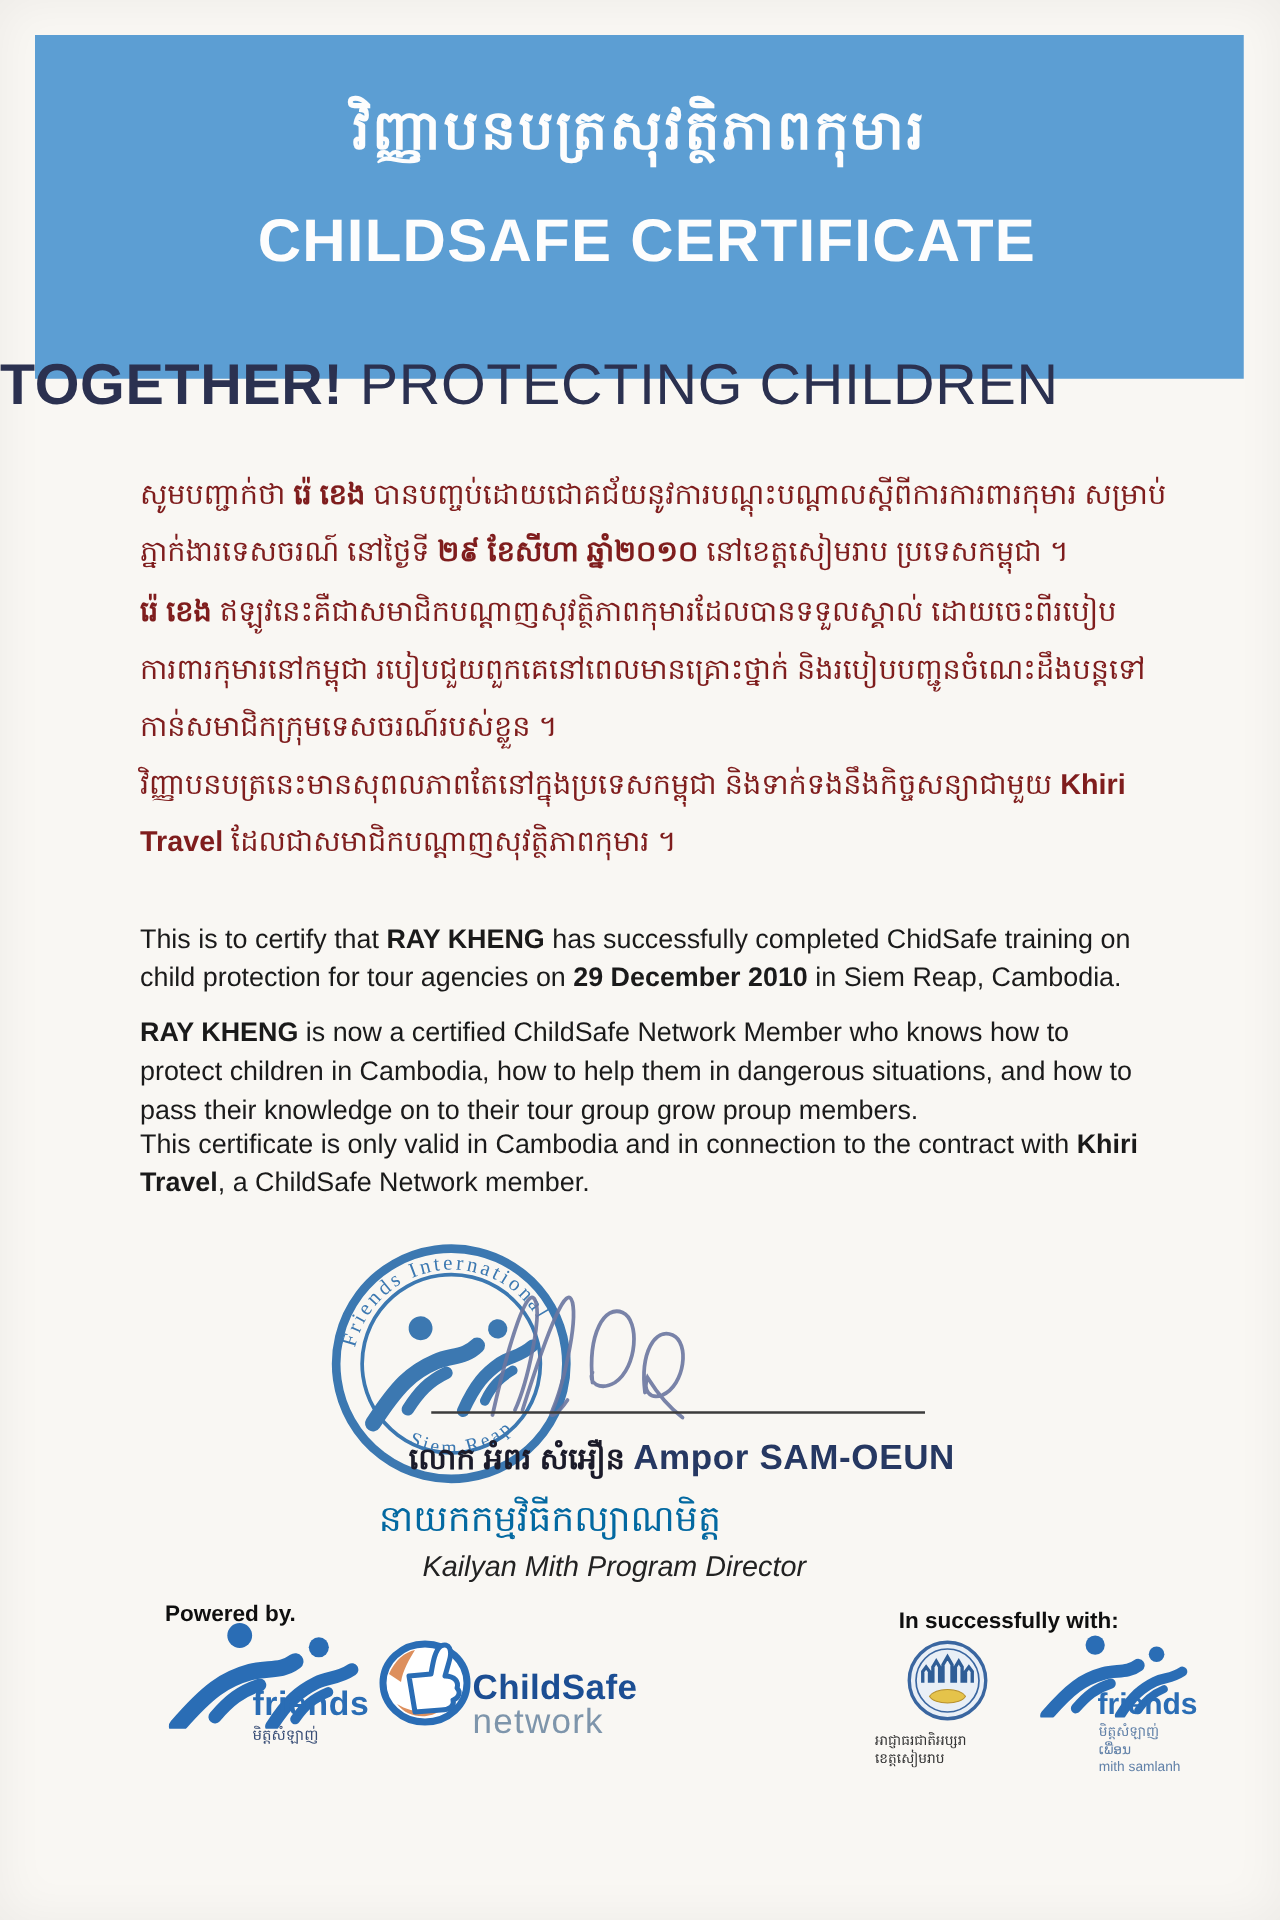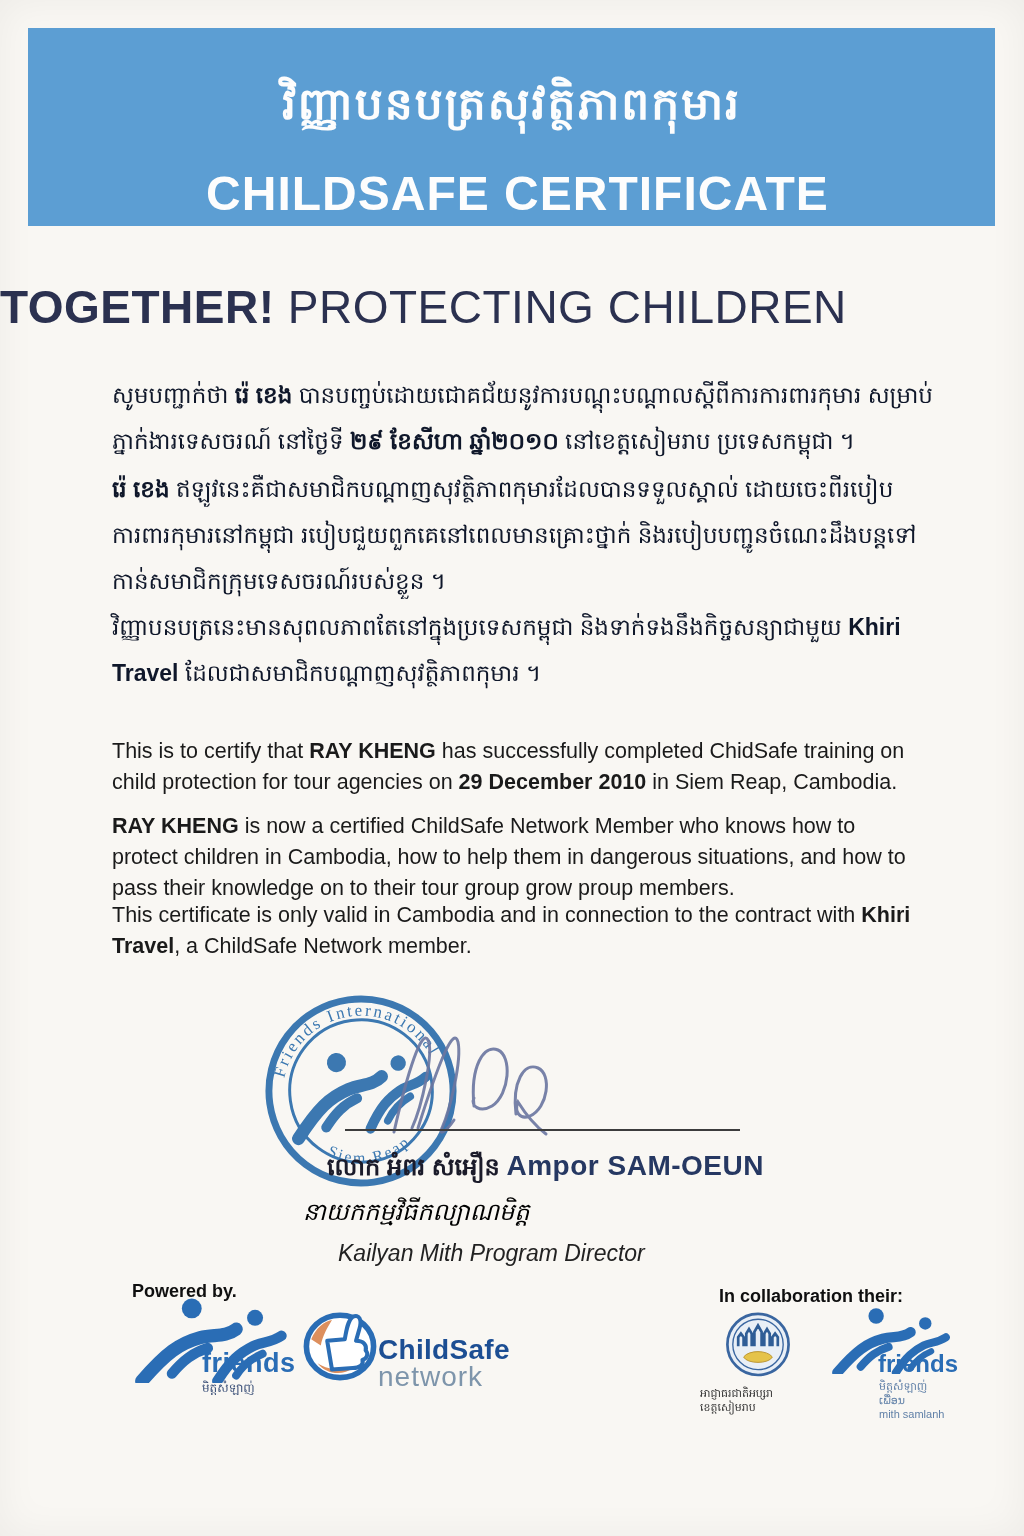--- a/index.html
+++ b/index.html
@@ -6,41 +6,41 @@
   html,body { background:#e9e7e3; }
   .page {
     position:relative; width:1024px; height:1536px; margin:0 auto;
     background:#f9f7f3;
     font-family:"Liberation Sans", sans-serif;
     color:#1c1c1c; overflow:hidden;
     box-shadow:inset 0 0 40px rgba(0,0,0,0.05);
   }
   
   .banner {
-    position:absolute; left:28px; top:28px; width:967px; height:198px;
+    position:absolute; left:28px; top:28px; width:967px; height:275px;
     background:#5c9ed3; text-align:center;
   }
   .banner-khmer {
     position:absolute; left:0; right:0; top:48px;
     font-size:44px; font-weight:bold; color:#fdfdfd; letter-spacing:2px;
   }
   .banner-en {
     position:absolute; left:0; right:0; top:138px;
     font-size:48px; font-weight:bold; color:#fdfdfd; letter-spacing:1px;padding-left:12px;
   }
   
   .headline {
     position:absolute; left:0; right:0; top:280px; text-align:left;
     font-size:46px; color:#2b3150; letter-spacing:0.5px;
   }
   .headline .bold { font-weight:bold; }
   
   .km-p {
     position:absolute; left:112px; width:828px;
-    font-size:23px; line-height:46px; color:#0f172a;
+    font-size:23px; line-height:46px; color:#7f1d1d;
   }
   .km-p b { font-weight:bold; }
   .en-p {
     position:absolute; left:112px; width:800px;
     font-size:21.5px; line-height:31px; color:#1a1a1a;
   }
   .en-p b { font-weight:bold; }
   .km-p1 { top:372px; }
   .km-p2 { top:466px; }
   .km-p3 { top:604px; }
@@ -55,21 +55,21 @@
   .signature-wrap {
     position:absolute; left:388px; top:1010px; width:210px; height:130px;
   }
   .sig-line {
     position:absolute; left:345px; top:1129px; width:395px; height:0;
     border-top:2px solid #3c3c3c;
   }
   .sig-name-row { position:absolute; left:303px; top:1150px; white-space:nowrap; }
   .sig-name-km { font-size:24px; font-weight:bold; color:#1b1b2a;margin-left:24px; }
   .sig-name-latin { font-size:28px; font-weight:bold; color:#263862; letter-spacing:0.5px; }
-  .sig-title-km { position:absolute; left:303px; top:1197px; font-size:24px; color:#000000;font-style:italic; }
+  .sig-title-km { position:absolute; left:303px; top:1197px; font-size:29px; color:#0369a1; }
   .sig-title-en { position:absolute; left:338px; top:1240px; font-size:23px; color:#222;font-style:italic; }
   
   .powered-label { position:absolute; left:132px; top:1281px; font-size:18px; font-weight:bold; color:#0f0f0f; }
   .collab-label  { position:absolute; left:719px; top:1286px; font-size:18px; font-weight:bold; color:#0f0f0f; }
   .friends-left  { position:absolute; left:126px; top:1298px; width:175px; height:85px; }
   .friends-word-left { position:absolute; left:202px; top:1348px; font-size:27px; font-weight:bold; color:#2a6db5; letter-spacing:0.5px; }
   .friends-km-left   { position:absolute; left:202px; top:1380px; font-size:12px; color:#3a4f77; }
   .thumb-wrap { position:absolute; left:300px; top:1302px; width:80px; height:84px; }
   .cs-text { position:absolute; left:378px; top:1336px; line-height:27px; }
   .cs-line1 { font-size:28px; font-weight:bold; color:#1c4e93; letter-spacing:0.3px; }
@@ -169,21 +169,21 @@
       <path d="M14 44 C20 30 30 22 40 20 C34 30 28 40 26 52 Z" fill="#dd8f5d"></path>
       <path d="M22 74 C34 82 52 84 66 80 C54 90 32 88 22 74 Z" fill="#dd8f5d"></path>
       <path d="M34 46 L56 44 C58 32 60 20 66 16 C74 12 78 20 74 32 L70 46 C80 46 84 52 82 58 C86 62 84 68 78 70 C80 76 74 80 66 80 L40 82 Z" fill="#ffffff" stroke="#2a6db5" stroke-width="5" stroke-linejoin="round"></path>
     </svg>
   </div>
   <div class="cs-text">
     <div class="cs-line1">ChildSafe</div>
     <div class="cs-line2">network</div>
   </div>
 
-  <div class="collab-label">In collaboration their:</div>
+  <div class="collab-label">In successfully with:</div>
 
   <div class="seal-wrap">
     <svg viewBox="0 0 80 84" width="72" height="76">
       <circle cx="40" cy="38" r="34" fill="#e9eff6" stroke="#3a66a0" stroke-width="3"></circle>
       <circle cx="40" cy="38" r="28" fill="none" stroke="#3a66a0" stroke-width="1.5"></circle>
       <path d="M18 40 V30 L21 26 L24 30 V40 M27 40 V26 L30 21 L33 26 V40 M36 40 V24 L40 17 L44 24 V40 M47 40 V26 L50 21 L53 26 V40 M56 40 V30 L59 26 L62 30 V40" stroke="#2f5d96" stroke-width="3" fill="none"></path>
       <path d="M24 52 C30 44 50 44 56 52 C52 60 28 60 24 52 Z" fill="#e5c34a" stroke="#b8912e" stroke-width="1"></path>
     </svg>
   </div>
   <div class="seal-text">

